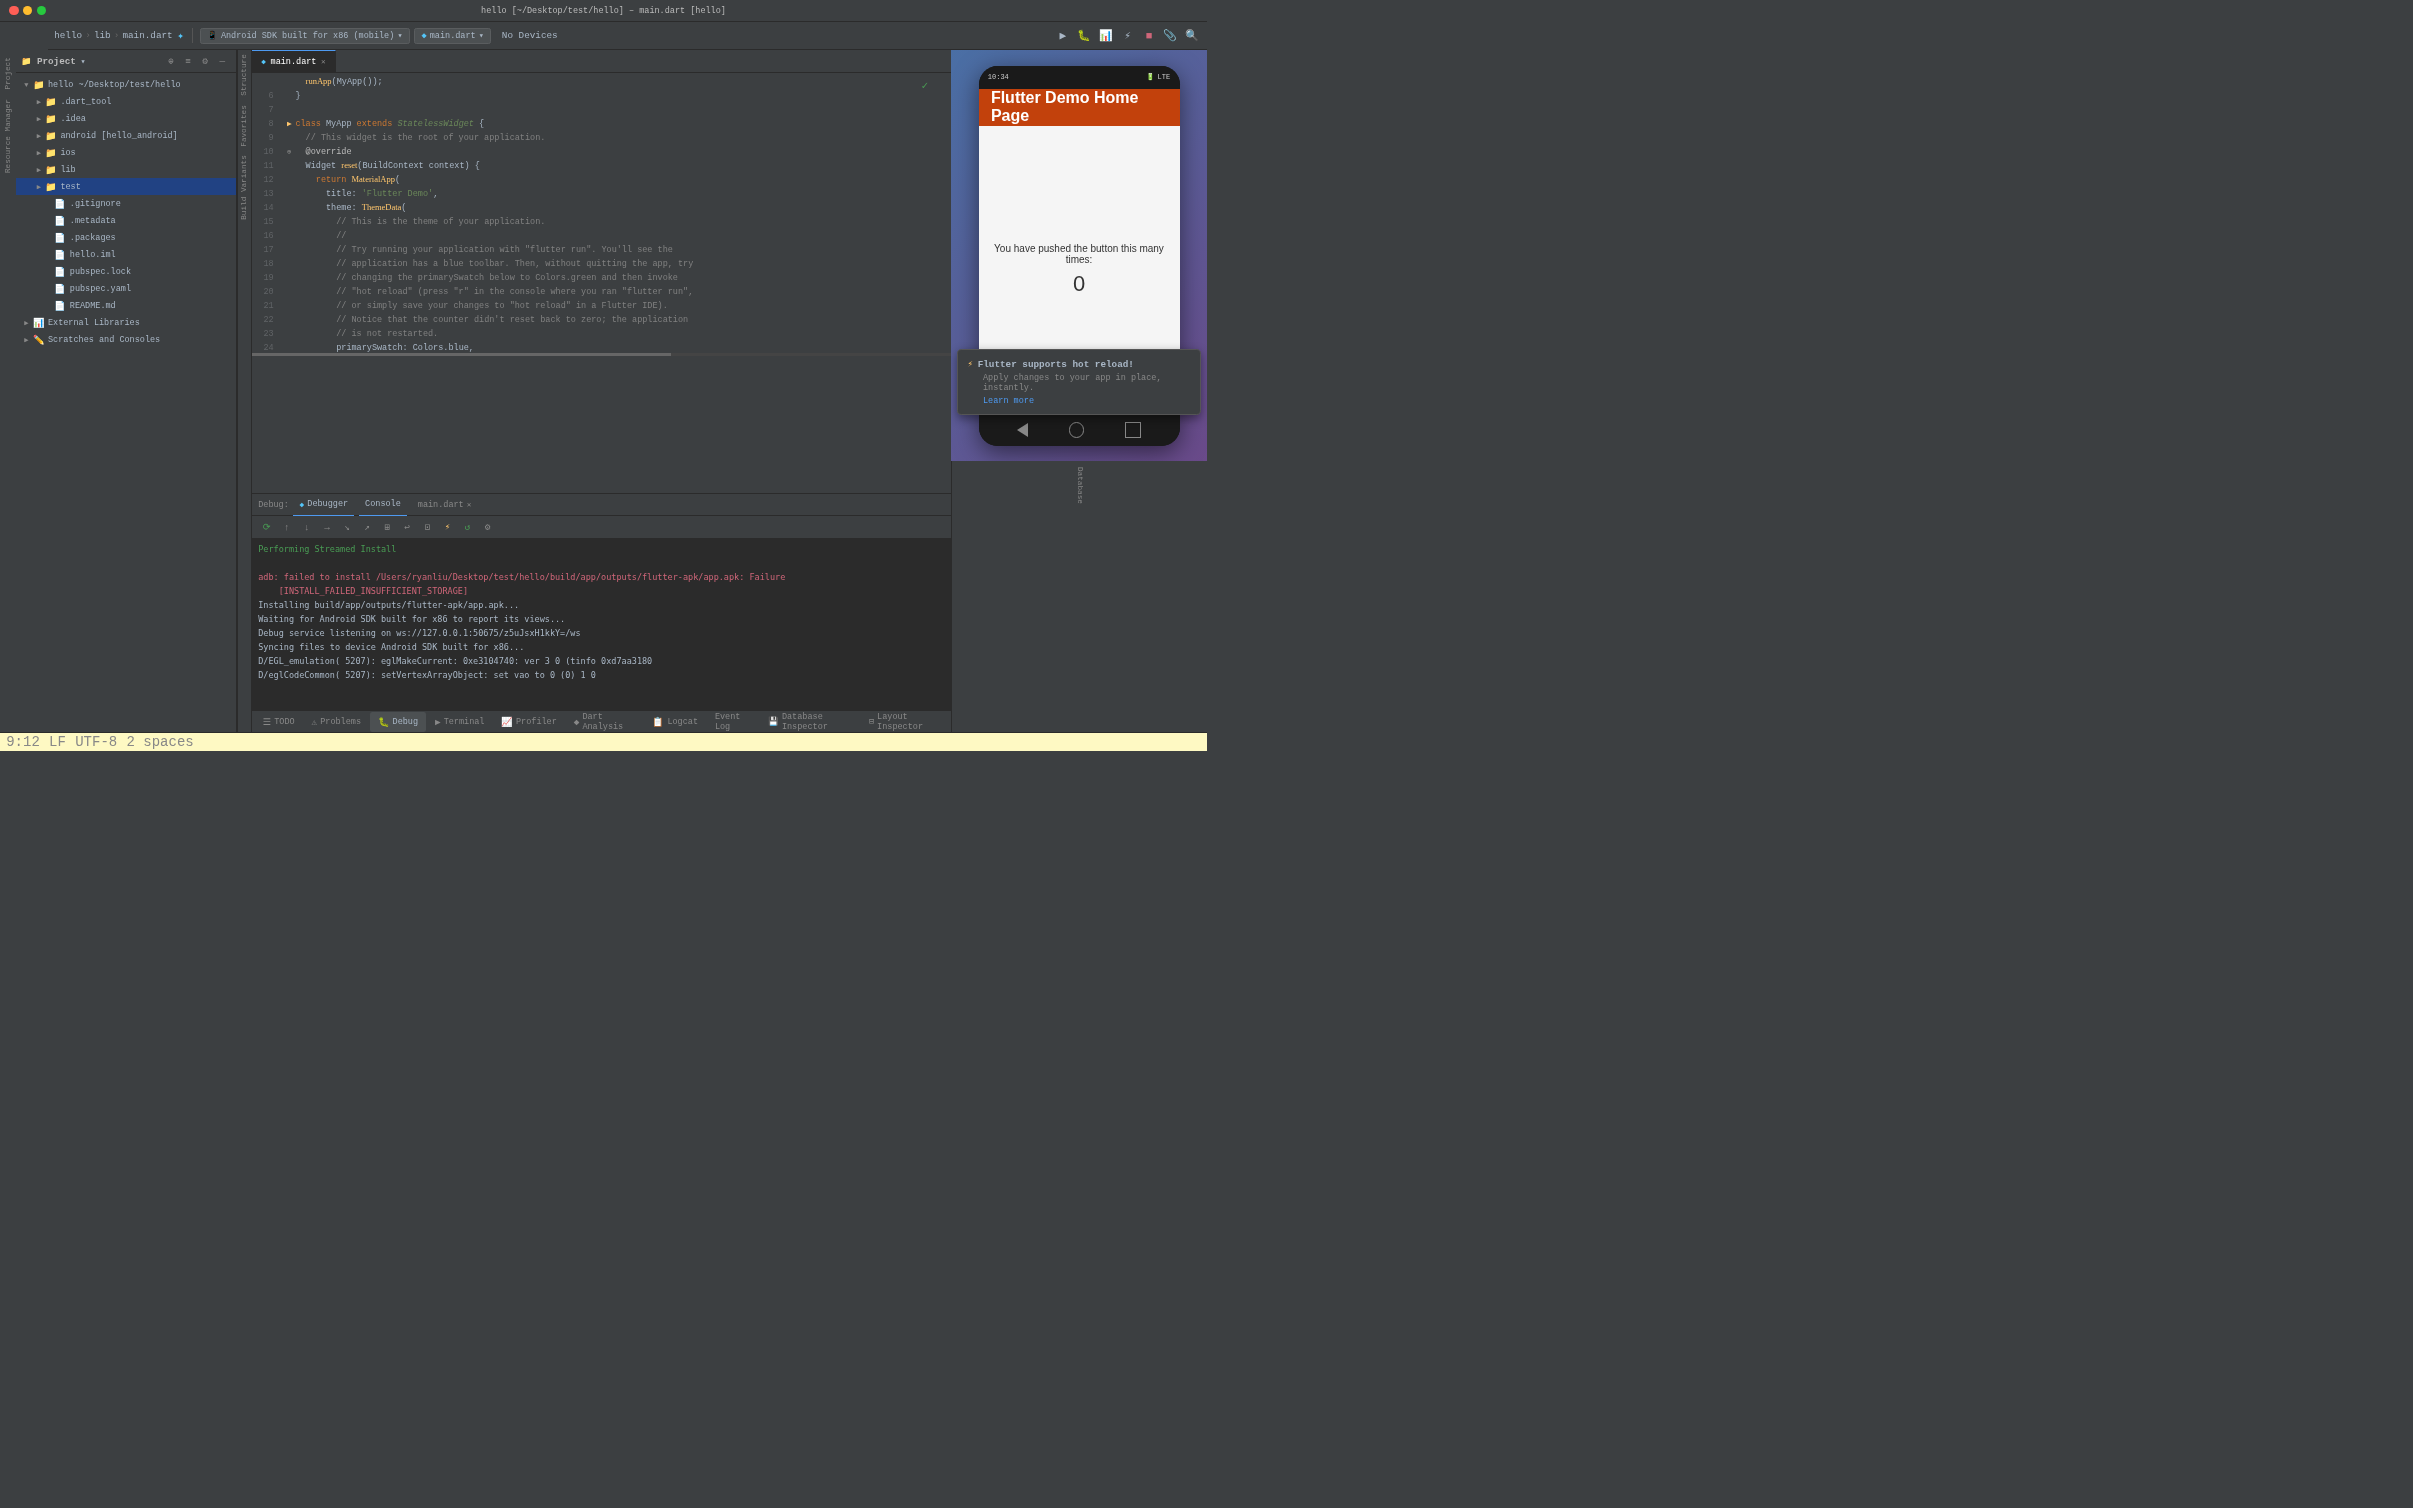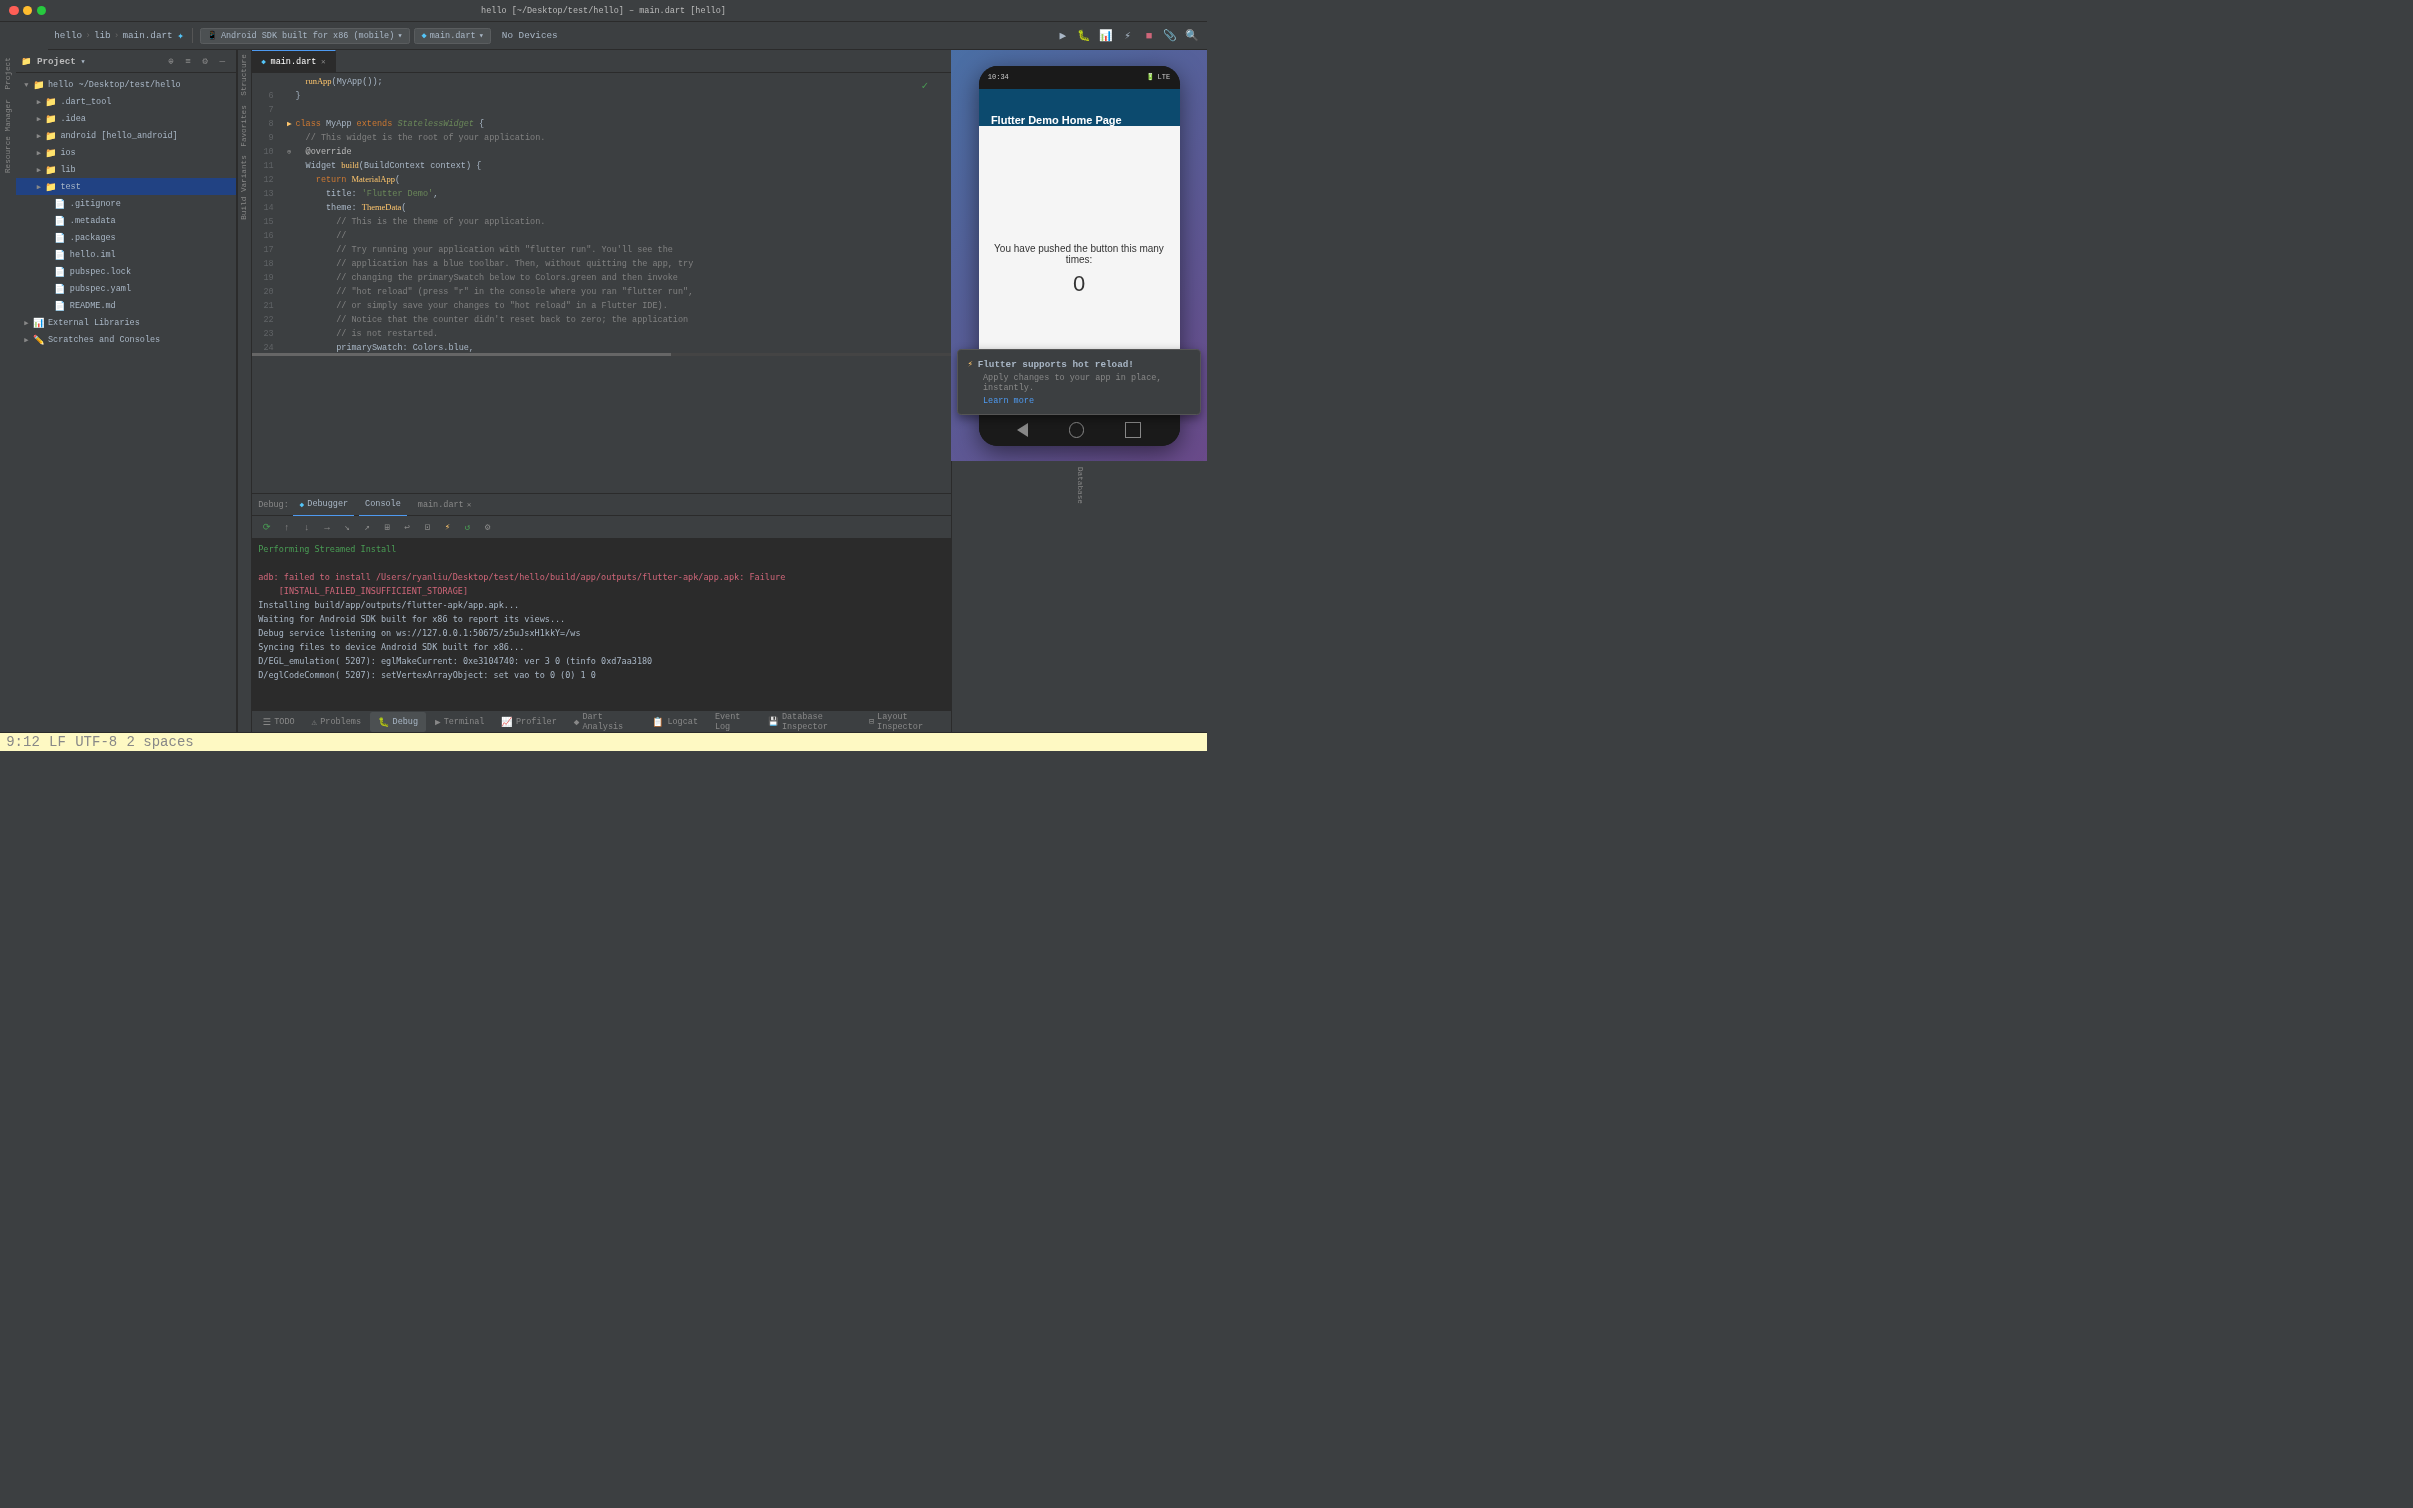--- a/index.html
+++ b/index.html
@@ -384,25 +384,25 @@
     }
     .phone-screen {
       flex: 1;
       background: #f5f5f5;
       display: flex;
       flex-direction: column;
       position: relative;
     }
     .phone-app-bar {
       height: 37px;
-      background: #0c4a6e;
-      display: flex;
-      align-items: flex-end;
+      background: #c2410c;
+      display: flex;
+      align-items: center;
       padding: 0 12.4px;
-      font-size: 11px;
+      font-size: 16px;
       color: white;
       font-family: 'Arial', sans-serif;
       font-weight: bold;
     }
     .phone-content {
       flex: 1;
       display: flex;
       flex-direction: column;
       align-items: center;
       justify-content: center;
@@ -722,21 +722,21 @@
           <span class="line-content">  <span class="comment">// This widget is the root of your application.</span></span>
         </div>
         <div class="code-line">
           <span class="line-number">10</span>
           <span class="line-gutter" style="color:#888;font-size:7px;">⊕</span>
           <span class="line-content">  <span class="deco">@override</span></span>
         </div>
         <div class="code-line">
           <span class="line-number">11</span>
           <span class="line-gutter"></span>
-          <span class="line-content">  <span class="type">Widget </span><span class="fn">build</span>(<span class="type">BuildContext </span>context) {</span>
+          <span class="line-content">  <span class="type">Widget </span><span class="fn">reset</span>(<span class="type">BuildContext </span>context) {</span>
         </div>
         <div class="code-line">
           <span class="line-number">12</span>
           <span class="line-gutter"></span>
           <span class="line-content">    <span class="kw">return </span><span class="fn">MaterialApp</span>(</span>
         </div>
         <div class="code-line">
           <span class="line-number">13</span>
           <span class="line-gutter"></span>
           <span class="line-content">      title: <span class="str">'Flutter Demo'</span>,</span>

